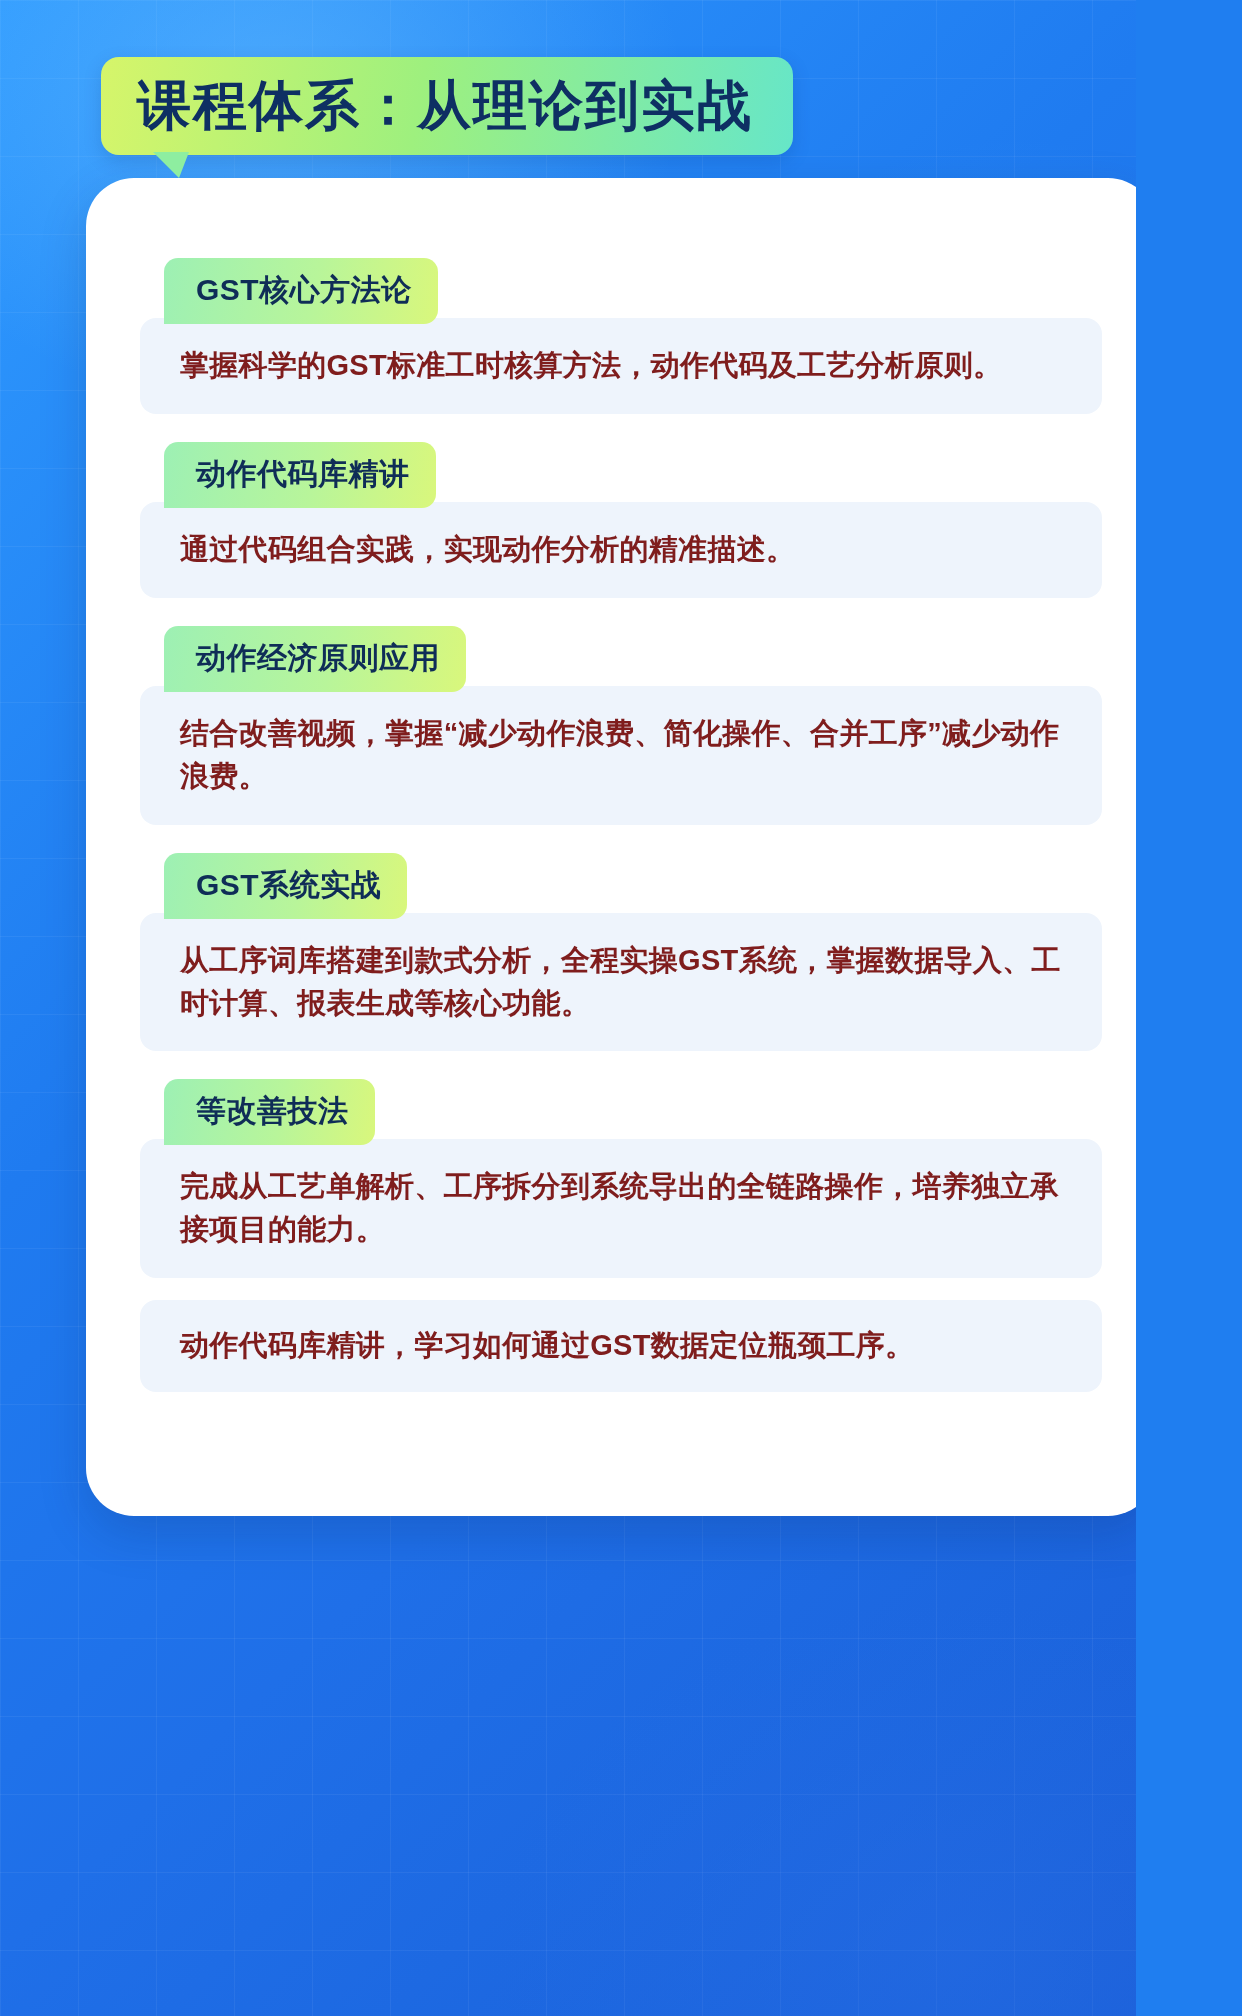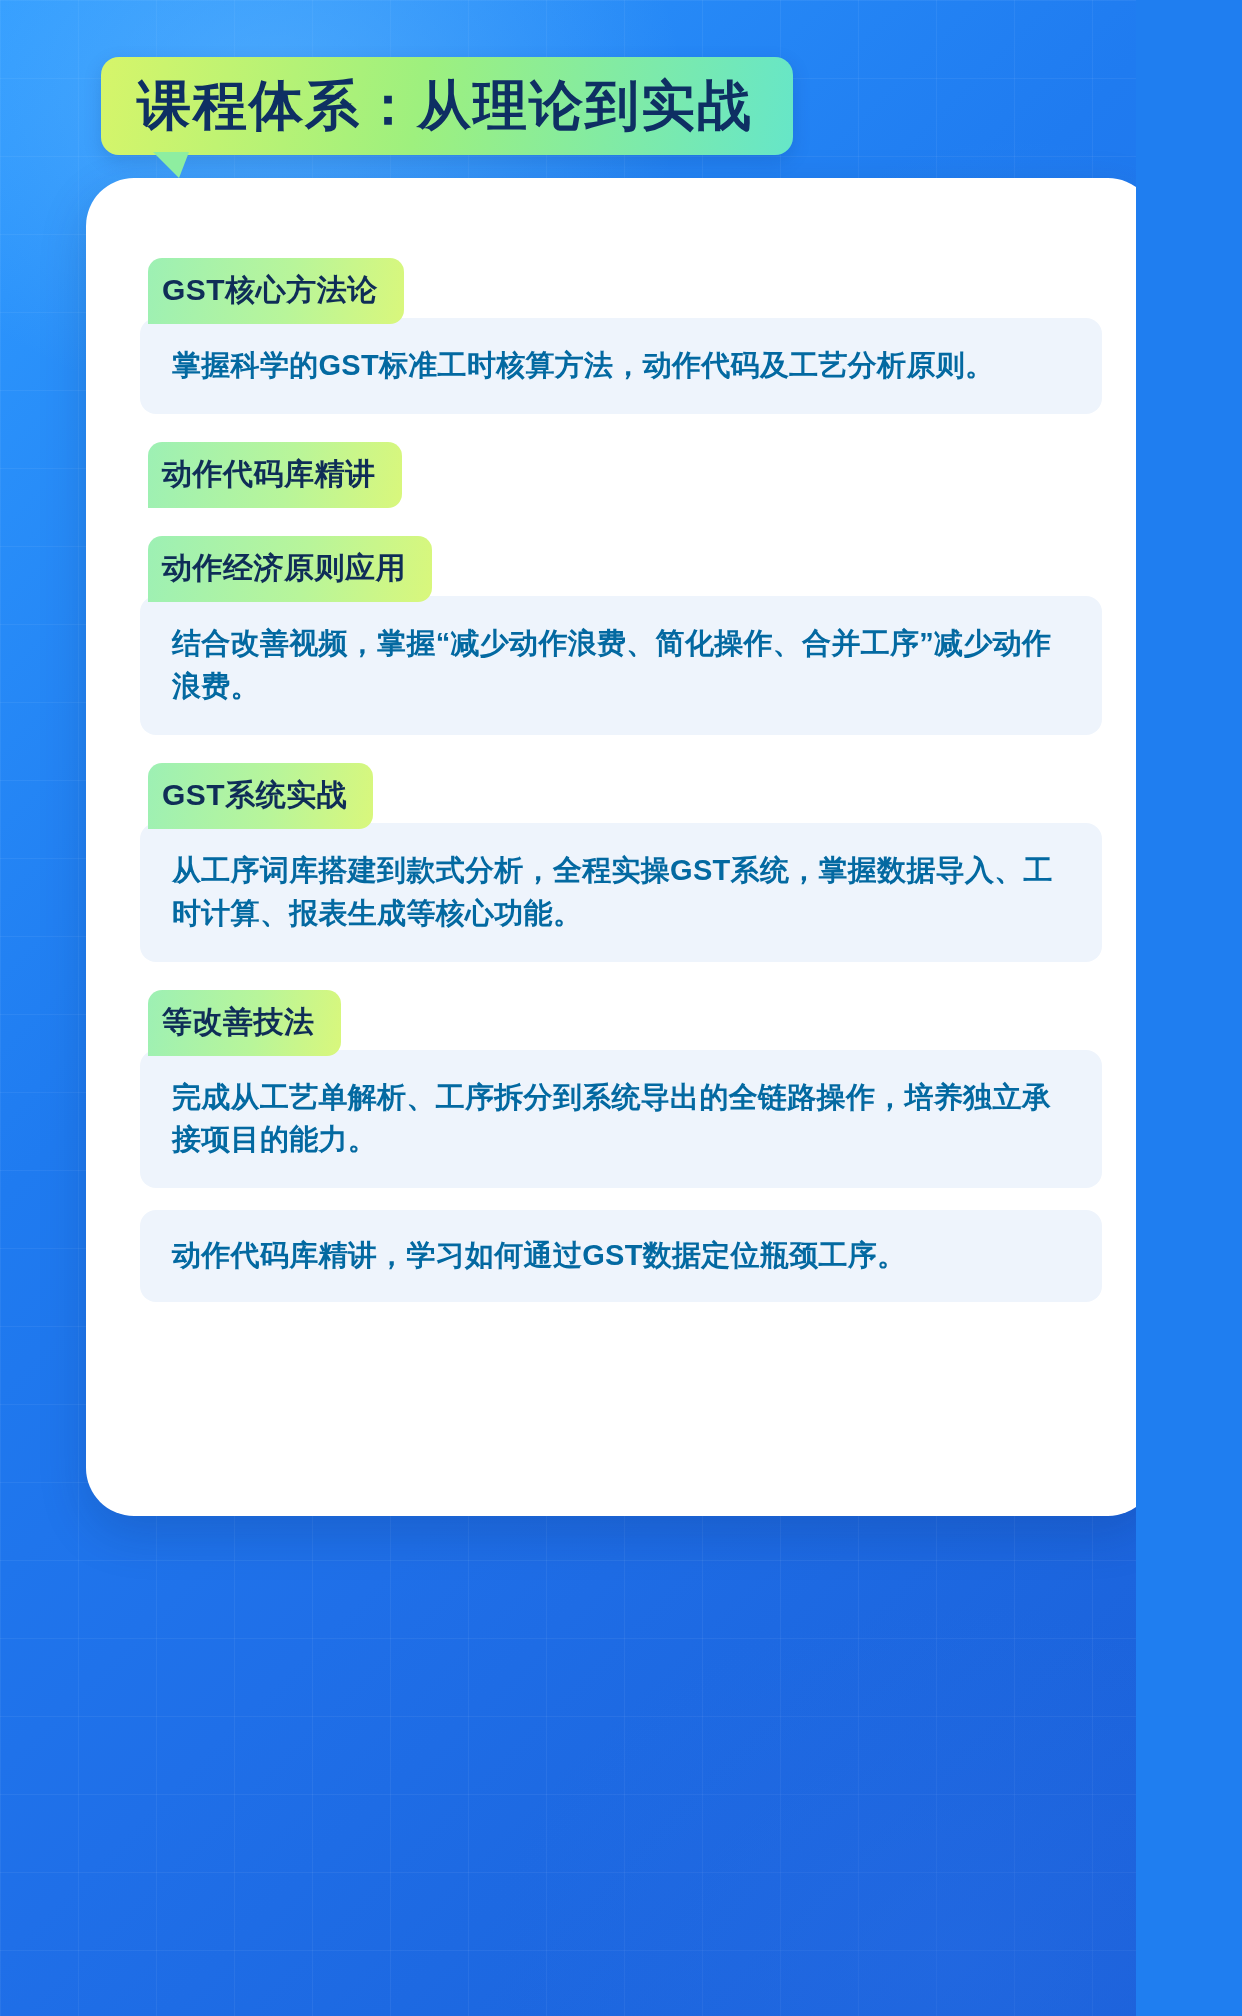--- a/index.html
+++ b/index.html
@@ -117,37 +117,37 @@
   }
 
   .section {
     margin-top: 28px;
   }
   .section:first-of-type {
     margin-top: 36px;
   }
   .chip {
     display: inline-block;
-    padding: 12px 26px 13px 14px;
+    padding: 12px 26px 13px 32px;
     border-radius: 14px 14px 14px 0;
     background: linear-gradient(100deg, #9df0b4 0%, #b8f59a 55%, #d9f77c 100%);
     font-size: 30px;
     font-weight: bold;
     color: #0f2d57;
     letter-spacing: 0.5px;
-    margin-left: 8px;
+    margin-left: 24px;
   }
   .desc {
     margin-top: -6px;
     background: #eef4fc;
     border-radius: 16px;
-    padding: 26px 30px 27px 32px;
+    padding: 26px 30px 27px 40px;
     font-size: 29px;
     font-weight: bold;
-    color: #0369a1;
+    color: #7f1d1d;
     line-height: 1.48;
     letter-spacing: 0.3px;
   }
   .desc.tight {
     padding-top: 24px;
     padding-bottom: 25px;
   }
 </style>
 </head>
 <body>
@@ -169,20 +169,21 @@
     <div class="card-inner">
 
 
       <div class="section">
         <div class="chip">GST核心方法论</div>
         <div class="desc">掌握科学的GST标准工时核算方法，动作代码及工艺分析原则。</div>
       </div>
 
       <div class="section">
         <div class="chip">动作代码库精讲</div>
+        <div class="desc">通过代码组合实践，实现动作分析的精准描述。</div>
       </div>
 
       <div class="section">
         <div class="chip">动作经济原则应用</div>
         <div class="desc">结合改善视频，掌握“减少动作浪费、简化操作、合并工序”减少动作浪费。</div>
       </div>
 
       <div class="section">
         <div class="chip">GST系统实战</div>
         <div class="desc">从工序词库搭建到款式分析，全程实操GST系统，掌握数据导入、工时计算、报表生成等核心功能。</div>

